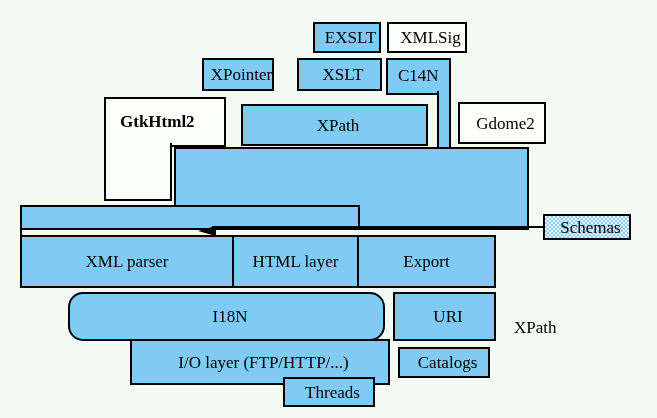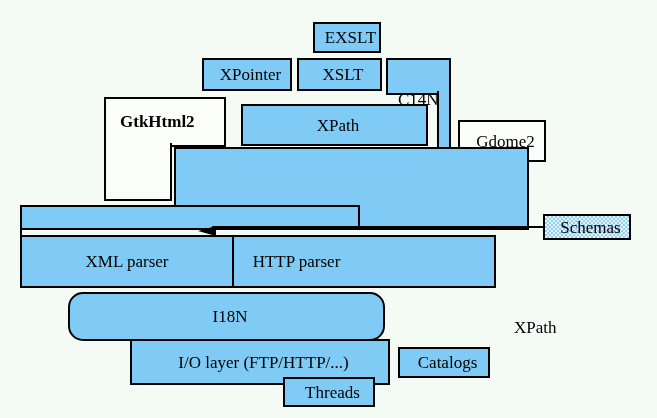--- a/index.html
+++ b/index.html
@@ -92,55 +92,58 @@
   }
 </style>
 </head>
 <body>
 
 <div id="diagram">
 
   <div class="box blue" style="left:313px; top:22px; width:68px; height:31px;">
     <span>EXSLT</span>
   </div>
+  <div class="box white" style="left:387px; top:22px; width:80px; height:31px;">
+    <span>XMLSig</span>
+  </div>
 
-  <div class="box blue" style="left:202px; top:58px; width:90px; height:33px;">
+  <div class="box blue" style="left:202px; top:58px; width:72px; height:33px;">
     <span>XPointer</span>
   </div>
   <div class="box blue" style="left:297px; top:58px; width:85px; height:33px;">
     <span>XSLT</span>
   </div>
 
   <div class="lshape">
 
     <div class="seg blue" style="left:386px; top:58px; width:65px; height:35px;
          border:2px solid #000; border-bottom:none;"></div>
     <div class="seg blue" style="left:386px; top:91px; width:53px; height:4px;
          border-left:2px solid #000; border-bottom:2px solid #000;"></div>
 
     <div class="seg blue" style="left:437px; top:91px; width:14px; height:59px;
          border-left:2px solid #000; border-right:2px solid #000;"></div>
-    <span class="label" style="left:398px; top:67px;margin-top:24px;">C14N</span>
+    <span class="label" style="left:398px; top:67px;">C14N</span>
   </div>
 
   <div class="lshape">
     <div class="seg white" style="left:104px; top:97px; width:122px; height:48px;
          border:2px solid #000; border-bottom:none;"></div>
     <div class="seg white" style="left:170px; top:143px; width:56px; height:4px;
          border-bottom:2px solid #000; border-right:2px solid #000;"></div>
     <div class="seg white" style="left:104px; top:143px; width:68px; height:58px;
          border-left:2px solid #000; border-right:2px solid #000; border-bottom:2px solid #000;"></div>
     <span class="label" style="left:120px; top:113px;font-weight:bold;">GtkHtml2</span>
   </div>
 
   <div class="box blue" style="left:241px; top:104px; width:187px; height:42px;">
     <span>XPath</span>
   </div>
 
-  <div class="box white" style="left:458px; top:120px; width:88px; height:42px;">
+  <div class="box white" style="left:458px; top:102px; width:88px; height:42px;">
     <span>Gdome2</span>
   </div>
 
   <div class="box blue" style="left:174px; top:147px; width:355px; height:83px;">
     <span class="label" style="left:338px; top:170px;">XPath</span>
   </div>
 
   <div class="box blue" style="left:20px; top:205px; width:340px; height:25px;">
     <span class="label" style="left:190px; top:209px;">SAX</span>
   </div>
@@ -154,28 +157,34 @@
     <line x1="21" y1="227" x2="21" y2="236" stroke="#000" stroke-width="2"></line>
     <line x1="21" y1="236" x2="204" y2="236" stroke="#000" stroke-width="2"></line>
     <polygon points="198,231 216,226 216,236" fill="#000"></polygon>
   </svg>
 
   <div class="rowgroup" style="left:20px; top:235px; width:476px; height:53px;">
     <div class="rowcell" style="width:212px;">
       <span>XML parser</span>
     </div>
     <div class="rowcell" style="width:125px;">
-      <span>HTTP parser</span>
+      <span>HTML layer</span>
+    </div>
+    <div class="rowcell" style="width:135px;">
+      <span>Export</span>
     </div>
   </div>
 
   <div class="box blue" style="left:68px; top:292px; width:317px; height:49px;border-radius:15px;">
     <span>I18N</span>
   </div>
 
+  <div class="box blue" style="left:393px; top:292px; width:103px; height:49px;">
+    <span>URI</span>
+  </div>
 
   <div class="box blue" style="left:130px; top:339px; width:260px; height:46px;">
     <span>I/O layer (FTP/HTTP/...)</span>
   </div>
 
   <div class="box blue" style="left:398px; top:347px; width:92px; height:31px;">
     <span>Catalogs</span>
   </div>
 
   <div class="box blue" style="left:283px; top:377px; width:92px; height:30px;">

